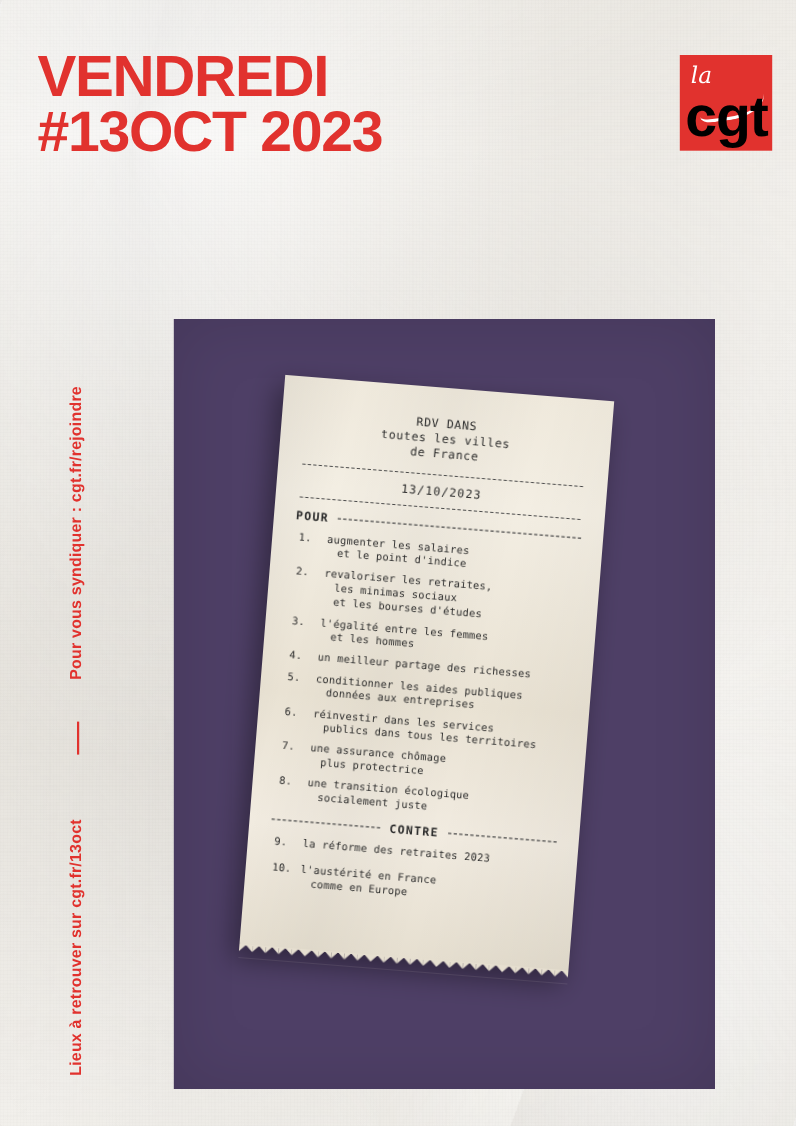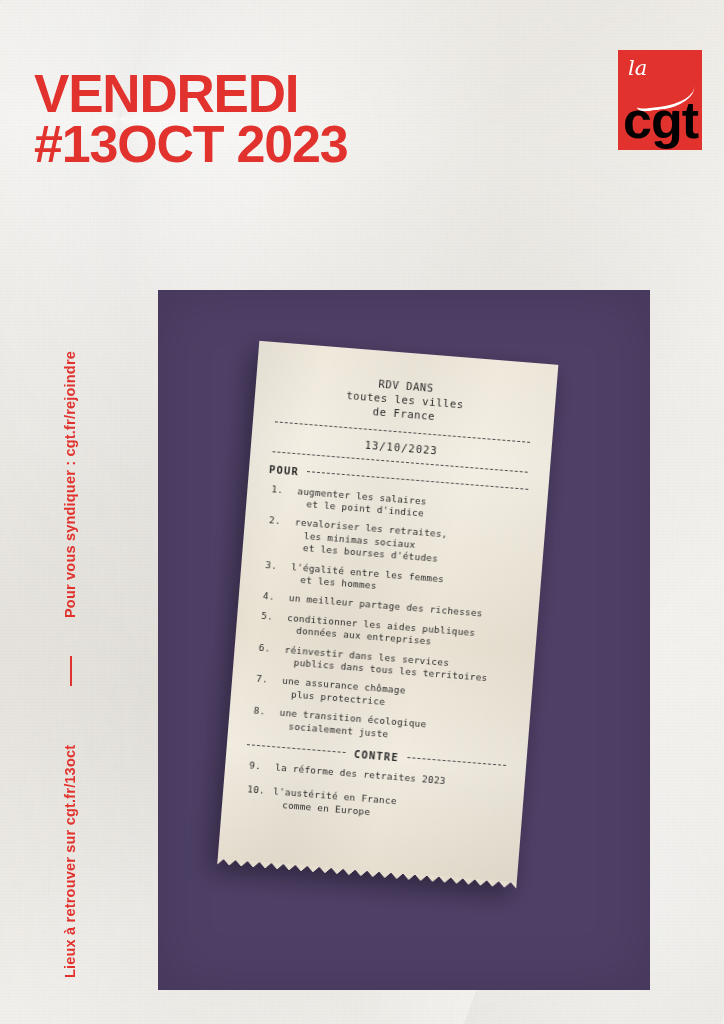--- a/index.html
+++ b/index.html
@@ -69,38 +69,37 @@
     top: 44px;
     width: 600px;
     color: #e1322e;
     font-family: "Liberation Sans", sans-serif;
     font-weight: bold;
     font-size: 50px;
     line-height: 0.97;
     letter-spacing: -1.2px;
     text-transform: uppercase;
     z-index: 6;
-    margin-top: 24px;
   }
   .headline .l {
     display: block;
     white-space: nowrap;
   }
   .headline .l1 { font-size: 53px; }
   .headline .l2 { font-size: 52px; }
   .headline .l3 { font-size: 49px; }
   .headline .l4 { font-size: 48px; }
 
   
   .logo {
     position: absolute;
     right: 22px;
     top: 50px;
     width: 84px;
-    height: 100px;
+    height: 87px;
     background: #e1322e;
     z-index: 7;
   }
   .logo .la {
     position: absolute;
     left: 10px;
     top: 8px;
     color: #fff;
     font-family: "DejaVu Serif", serif;
     font-style: italic;

